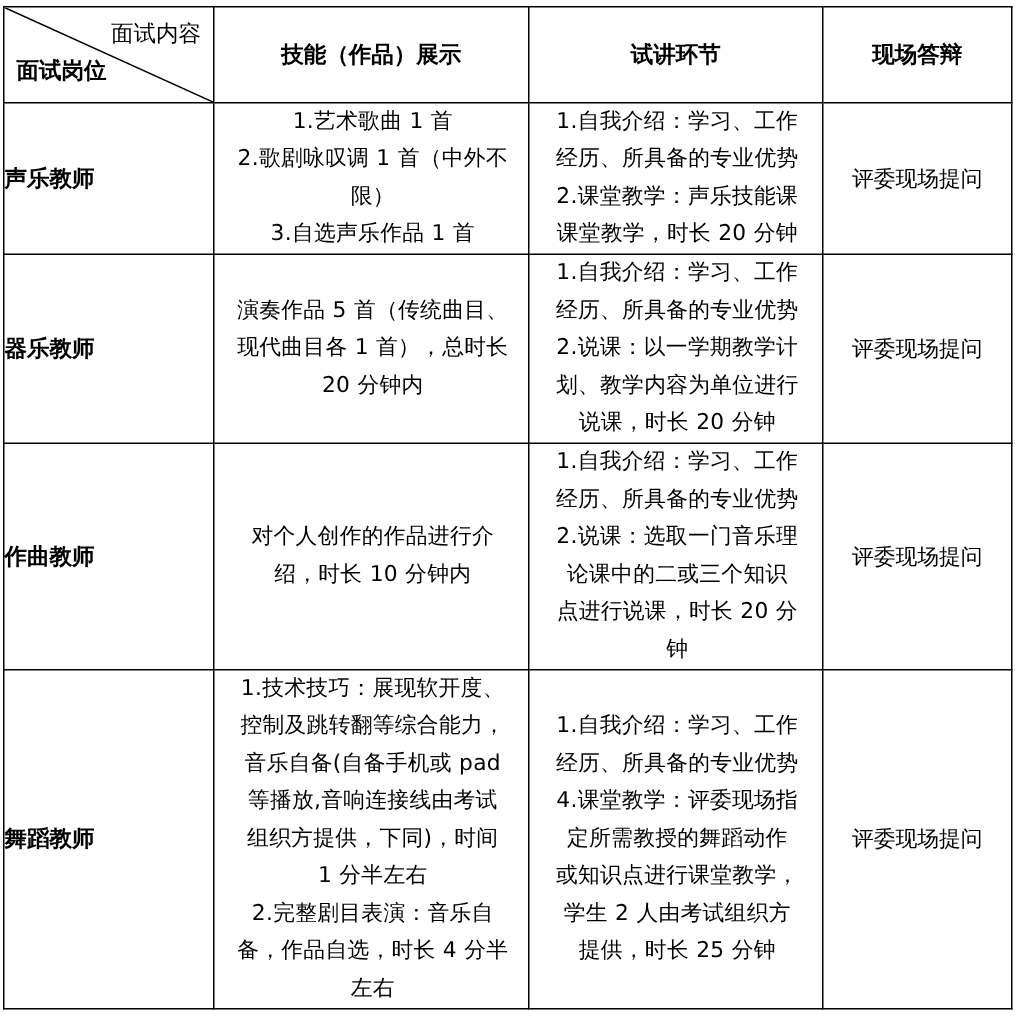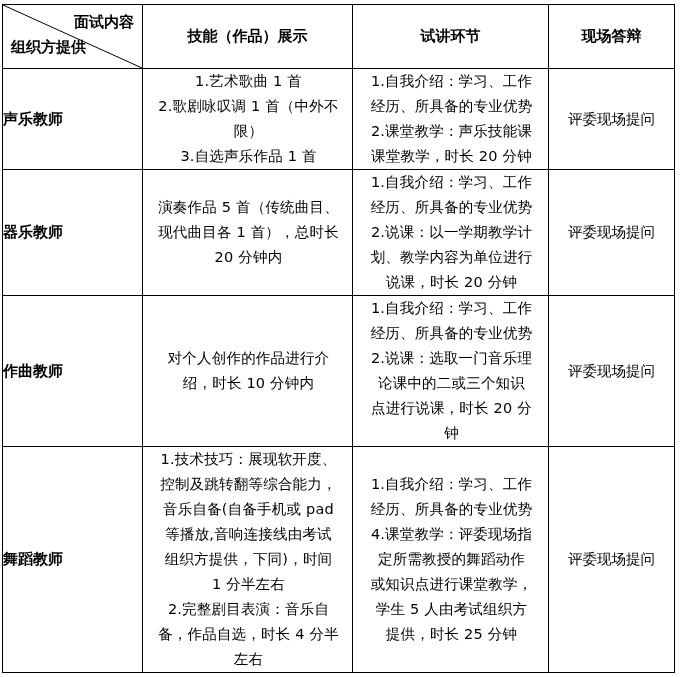--- a/index.html
+++ b/index.html
@@ -55,21 +55,21 @@
     }
     .diag svg {
       position: absolute;
       left: 0; top: 0;
       width: 100%; height: 100%;
     }
     .diag .top-label {
       position: absolute;
       right: 8px;
       top: 8px;
-      font-weight: bold;
+      font-weight: normal;
       font-size: 15px;
     }
     .diag .bottom-label {
       position: absolute;
       left: 8px;
       top: 33px;
       font-weight: bold;
       font-size: 15px;
     }
     .line { display: block; white-space: nowrap; }
@@ -85,21 +85,21 @@
     <col style="width:126px">
   </colgroup>
   <tbody>
       <tr style="height:64px">
     <th>
       <div class="diag">
         <svg viewBox="0 0 140 63" preserveAspectRatio="none">
           <line x1="0" y1="0" x2="140" y2="63" stroke="#000" stroke-width="1"></line>
         </svg>
         <span class="top-label">面试内容</span>
-        <span class="bottom-label">组织方提供</span>
+        <span class="bottom-label">面试岗位</span>
       </div>
     </th>
     <th>技能（作品）展示</th>
     <th>试讲环节</th>
     <th>现场答辩</th>
   </tr>
 
   <tr style="height:100px">
     <td class="row-head">声乐教师</td>
     <td class="content">
@@ -163,19 +163,19 @@
       <span class="line">2.完整剧目表演：音乐自</span>
       <span class="line">备，作品自选，时长 4 分半</span>
       <span class="line">左右</span>
     </td>
     <td class="content">
       <span class="line">1.自我介绍：学习、工作</span>
       <span class="line">经历、所具备的专业优势</span>
       <span class="line">4.课堂教学：评委现场指</span>
       <span class="line">定所需教授的舞蹈动作</span>
       <span class="line">或知识点进行课堂教学，</span>
-      <span class="line">学生 5 人由考试组织方</span>
+      <span class="line">学生 2 人由考试组织方</span>
       <span class="line">提供，时长 25 分钟</span>
     </td>
     <td class="center-cell">评委现场提问</td>
   </tr>
 </tbody>
   </table>
 
 </body></html>

